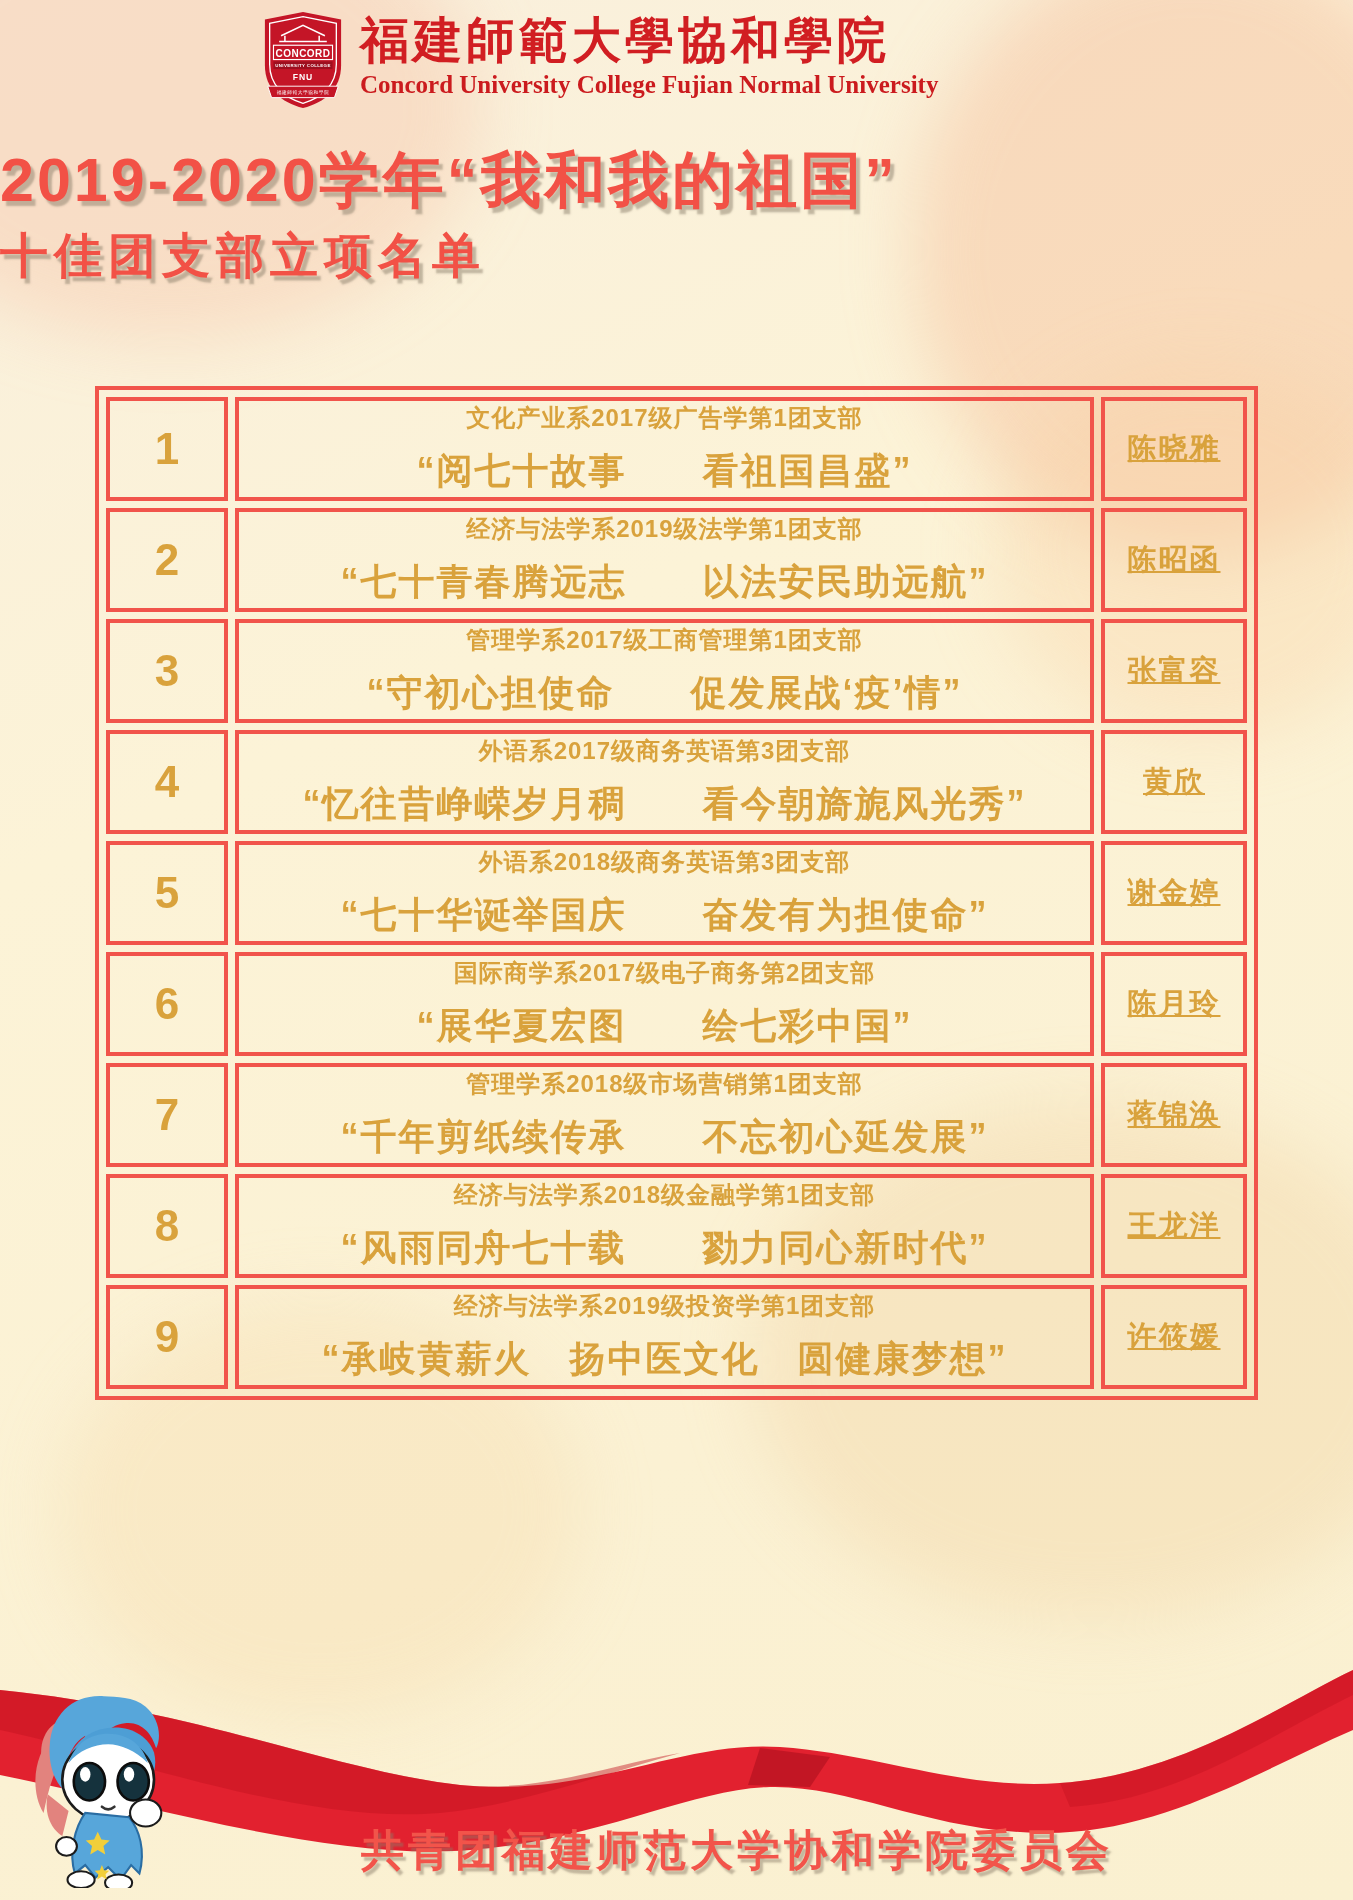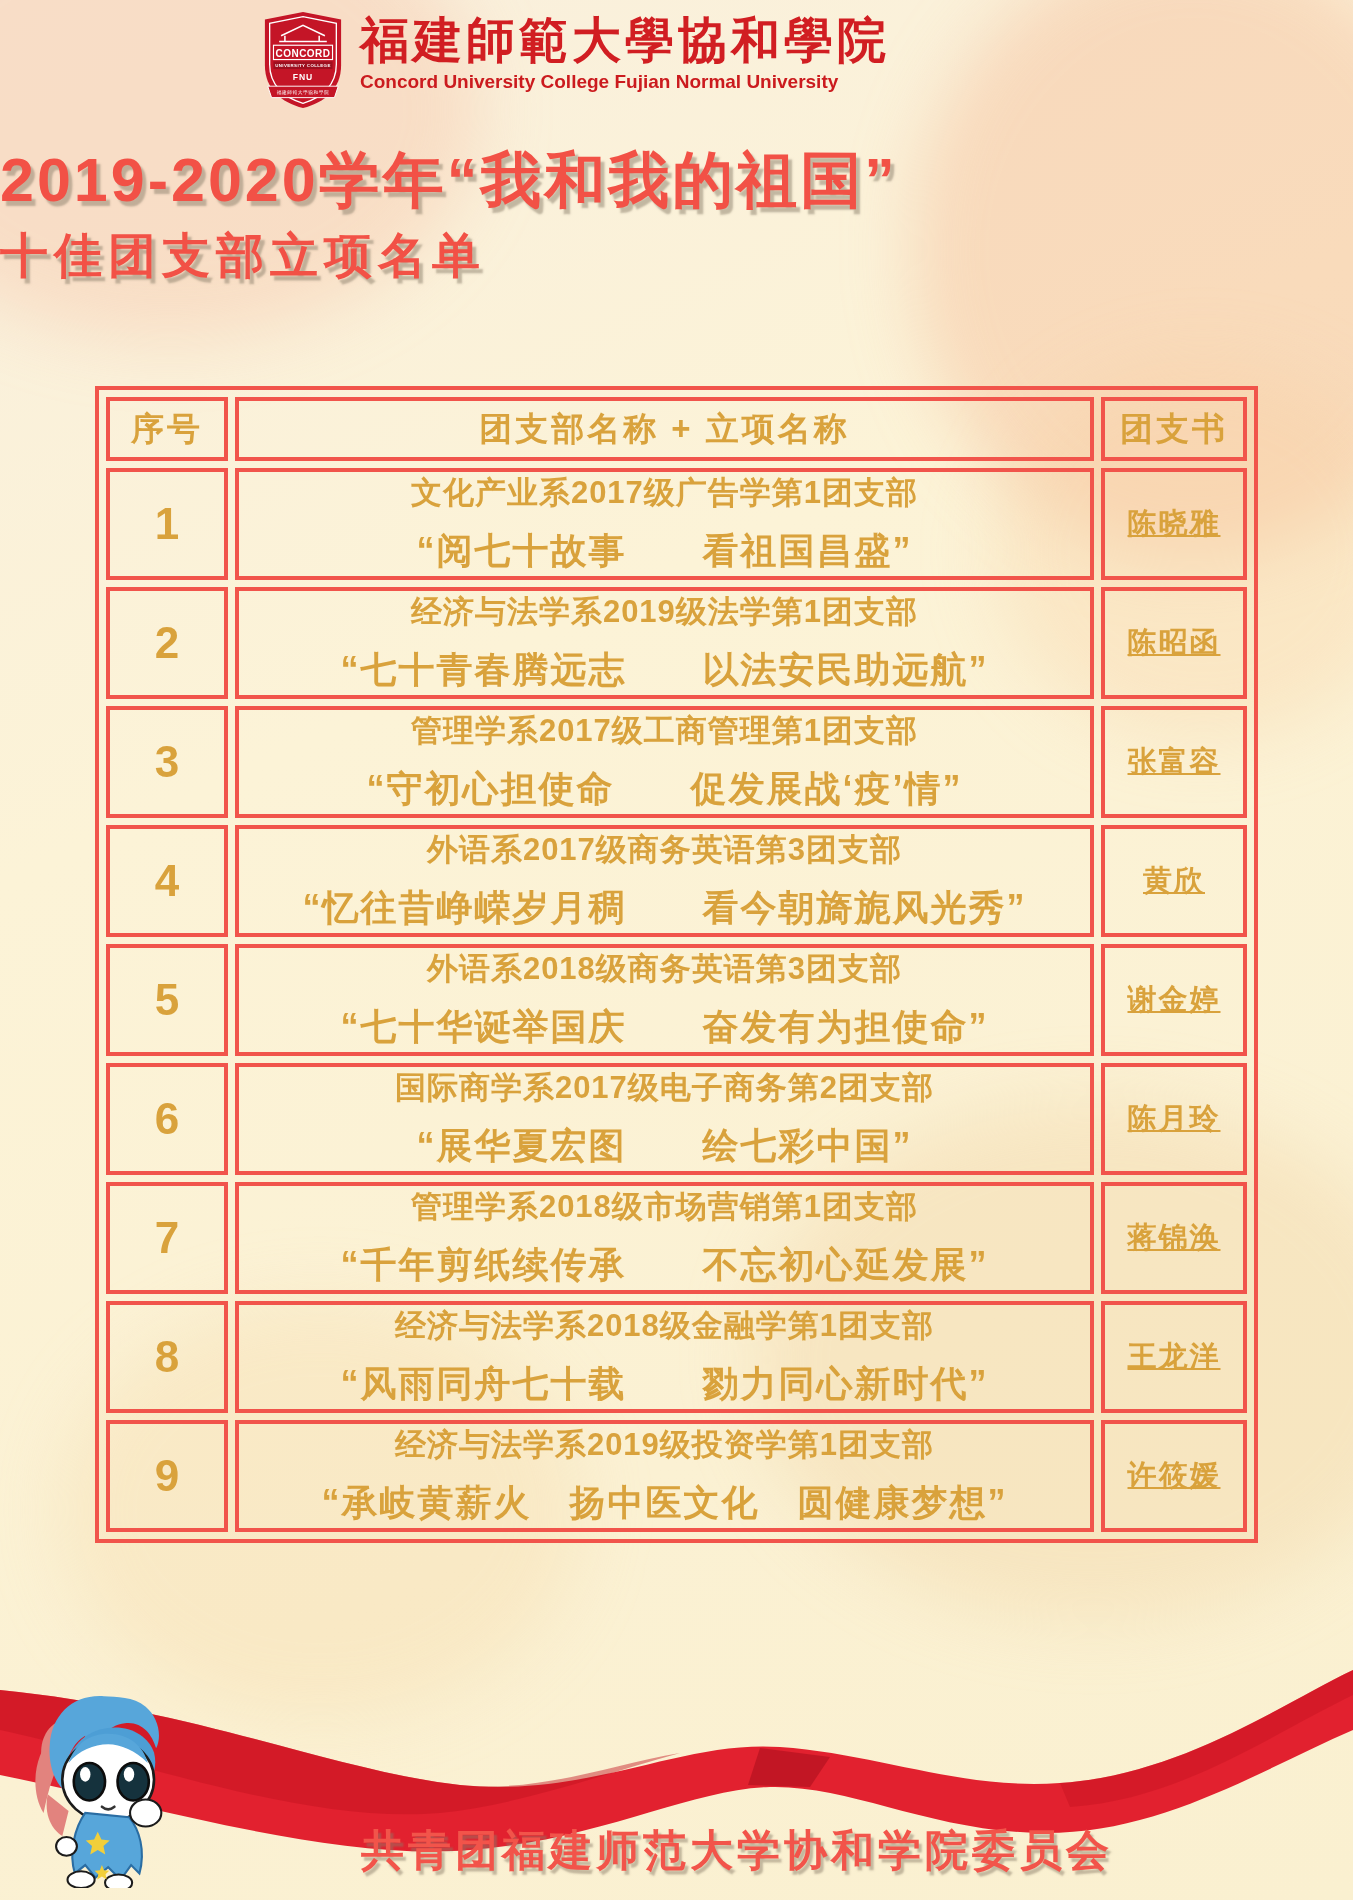--- a/index.html
+++ b/index.html
@@ -17,22 +17,22 @@
   .swirl-e { left:60px; bottom:180px; width:520px; height:420px; background:rgba(246,215,165,0.30); }
 
   .header-row { position:absolute; left:260px; top:10px; display:flex; align-items:flex-start; gap:14px; }
   .logo-svg { width:86px; height:100px; display:block; }
   .names { display:flex; flex-direction:column; padding-top:4px; }
   .school-zh {
     font-family:"Liberation Serif", serif; font-weight:bold; color:#d11e22;
     font-size:49px; letter-spacing:4px; line-height:1.1; white-space:nowrap;
   }
   .school-en {
-    font-family:Liberation Sans, sans-serif; font-weight:bold; color:#cb1b1e;
-    font-size:19px; margin-top:3px; white-space:nowrap;
+    font-family:Liberation Serif, serif; font-weight:bold; color:#cb1b1e;
+    font-size:25px; margin-top:3px; white-space:nowrap;
   }
 
   .title-line {
     position:absolute; left:0; width:100%; text-align:left;
     font-weight:700; color:#f25146; letter-spacing:3px;
     text-shadow:4px 5px 2px rgba(137,125,105,0.5); white-space:nowrap;
   }
   .title-1 { top:140px; font-size:61px; padding-right:160px; }
   .title-2 { top:224px; font-size:48px; padding-right:220px; letter-spacing:6px; }
 
@@ -42,21 +42,21 @@
     border:4px solid #f1544b;
   }
   .award-table td {
     border:4px solid #f1544b; text-align:center; vertical-align:middle;
     color:#d9a23c; font-weight:bold; overflow:hidden;
   }
   .col-no  { width:122px; }
   .col-sec { width:146px; }
   .tr-head td { height:64px; font-size:33px; letter-spacing:3px; }
   .cell-no { font-size:44px; height:104px; }
-  .cell-branch .branch  { font-size:31px; letter-spacing:1px; margin-bottom:13px; white-space:nowrap; }
+  .cell-branch .branch  { font-size:24px; letter-spacing:1px; margin-bottom:13px; white-space:nowrap; }
   .cell-branch .project { font-size:36px; letter-spacing:2px; white-space:nowrap; }
   .cell-sec { font-size:29px; letter-spacing:2px;text-decoration:underline; }
 
   .ribbon-svg { position:absolute; left:0; top:1635px; width:1353px; height:250px; }
   .mascot-svg { position:absolute; left:20px; top:1690px; width:168px; height:198px; z-index:3; }
 
   .footer-text {
     position:absolute; top:1822px; left:0; width:100%; text-align:right;
     padding-right:240px; font-size:43px; font-weight:900; color:#f2544a;
     letter-spacing:4px; text-shadow:3px 4px 2px rgba(140,125,105,0.5);
@@ -96,25 +96,20 @@
   <div class="title-line title-1">2019-2020学年“我和我的祖国”</div>
   <div class="title-line title-2">十佳团支部立项名单</div>
 
   <table class="award-table">
     <colgroup>
         <col class="col-no">
         <col class="col-branch">
         <col class="col-sec">
       </colgroup>
     <tbody>
-      <tr class="tr-head">
-        <td>序号</td>
-        <td>团支部名称 + 立项名称</td>
-        <td>团支书</td>
-      </tr>
       <tr>
         <td class="cell-no">1</td>
         <td class="cell-branch">
           <div class="branch">文化产业系2017级广告学第1团支部</div>
           <div class="project">“阅七十故事　　看祖国昌盛”</div>
         </td>
         <td class="cell-sec">陈晓雅</td>
       </tr>
       <tr>
         <td class="cell-no">2</td>

